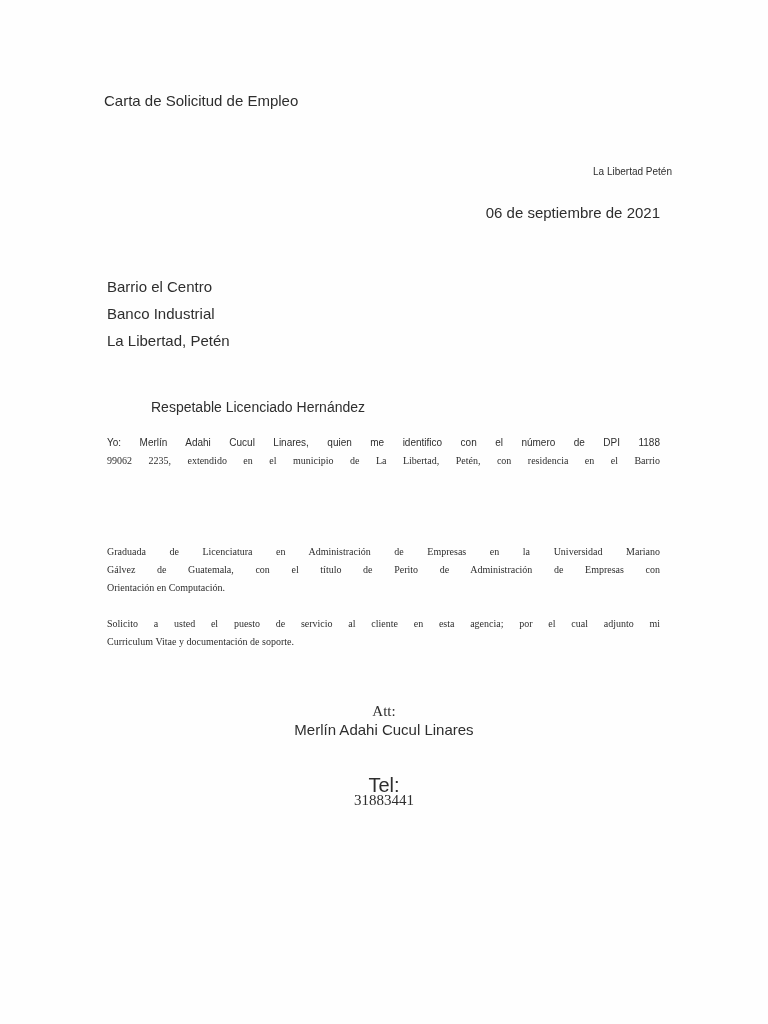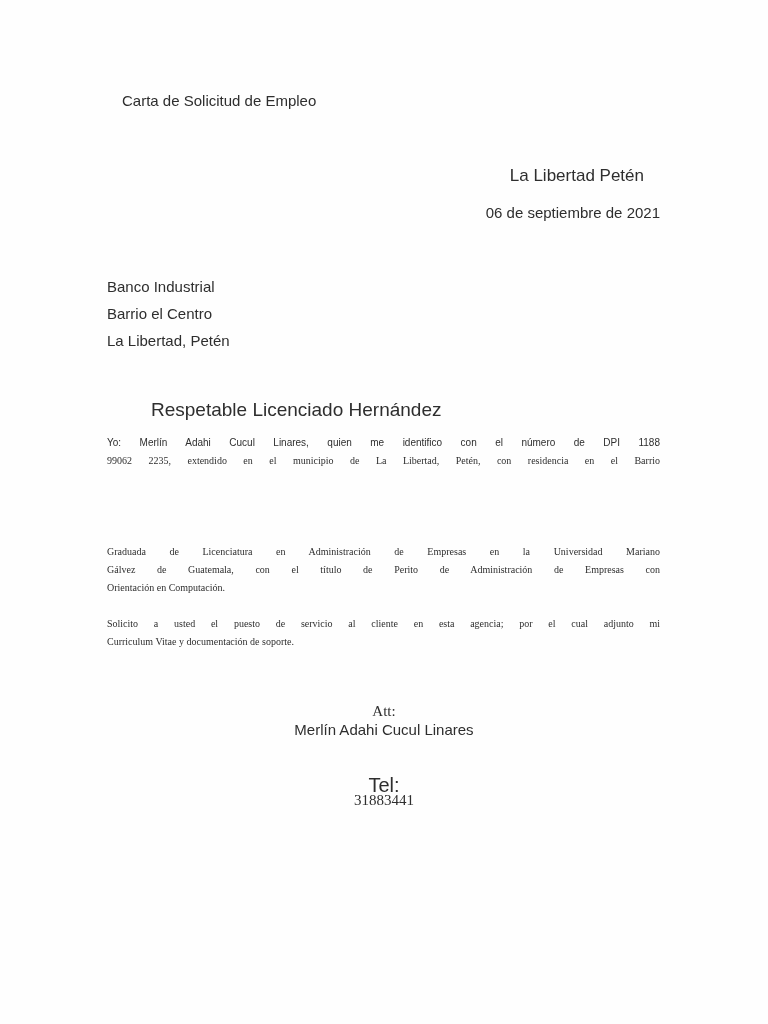--- a/index.html
+++ b/index.html
@@ -11,28 +11,28 @@
       width: 768px;
       height: 1024px;
       position: relative;
       overflow: hidden;
       color: #2e2e2e;
     }
     .sans { font-family: "Liberation Sans", sans-serif; }
     .serif { font-family: Liberation Serif, serif; }
     .abs { position: absolute; white-space: nowrap; }
 
-    #title { left: 122px; top: 92px; font-size: 15px; }
-    #place { right: 124px; top: 166px; font-size: 17px; }
+    #title { left: 104px; top: 92px; font-size: 15px; }
+    #place { right: 96px; top: 166px; font-size: 10px; }
     #date { right: 108px; top: 204px; font-size: 15px; }
 
     #recipient { left: 107px; top: 278px; font-size: 15px; }
     #recipient div { height: 27px; line-height: 18px; }
 
-    #greeting { left: 151px; top: 399px; font-size: 19px; }
+    #greeting { left: 151px; top: 399px; font-size: 14px; }
 
     .para {
       position: absolute;
       left: 107px;
       width: 553px;
       text-align: justify;
       text-align-last: left;
       font-size: 10px;
       line-height: 18px;
     }
@@ -62,22 +62,22 @@
 </head>
 <body>
 
 <div>
   <div id="title" class="abs sans">Carta de Solicitud de Empleo</div>
 
   <div id="place" class="abs sans">La Libertad Petén</div>
   <div id="date" class="abs sans">06 de septiembre de 2021</div>
 
   <div id="recipient" class="abs sans">
+    <div>Barrio el Centro</div>
     <div>Banco Industrial</div>
-    <div>Barrio el Centro</div>
     <div>La Libertad, Petén</div>
   </div>
 
   <div id="greeting" class="abs sans">Respetable Licenciado Hernández</div>
 
   <div id="p1" class="para">
     <span class="line sans">Yo: Merlín Adahi Cucul Linares, quien me identifico con el número de DPI 1188</span>
     <span class="line serif">99062 2235, extendido en el municipio de La Libertad, Petén, con residencia en el Barrio</span>
   </div>
 

